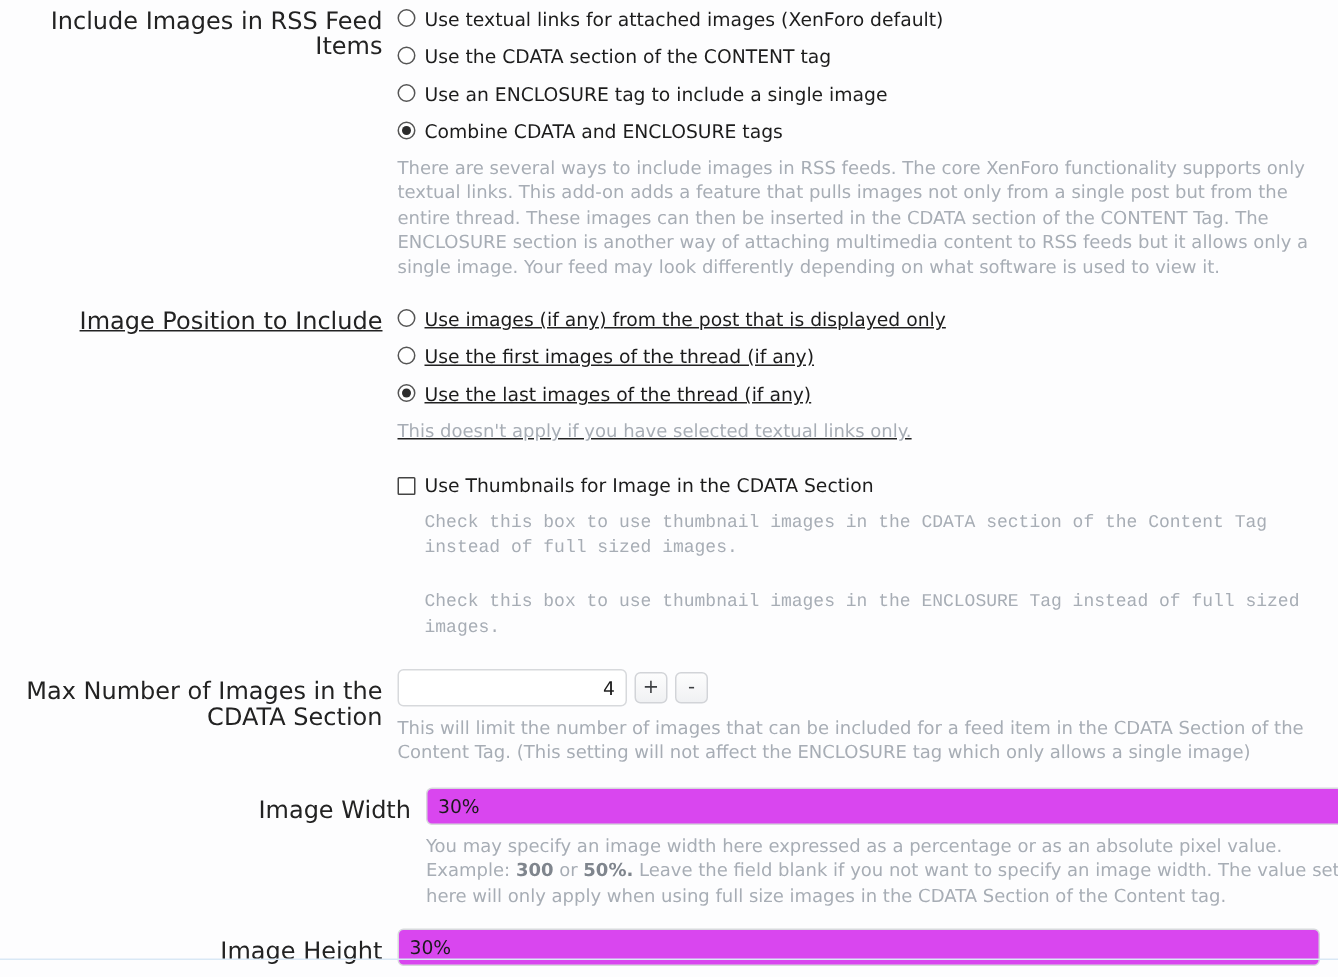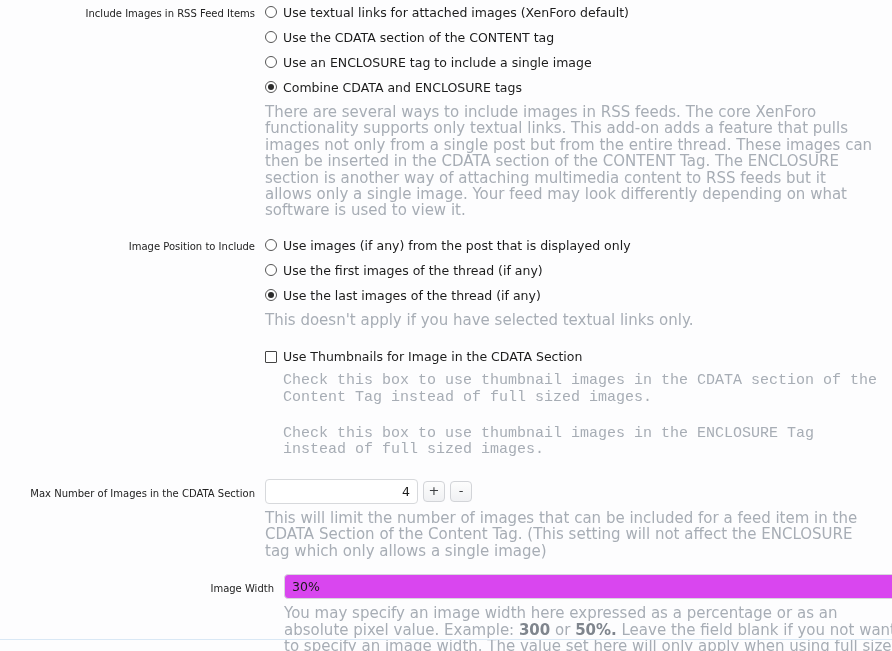--- a/index.html
+++ b/index.html
@@ -25,21 +25,21 @@
   .row {
     display: flex;
     align-items: flex-start;
     width: 892px;
   }
   .label-col {
     width: 265px;
     flex: 0 0 265px;
     text-align: right;
     padding-right: 10px;
-    font-size: 10px;
+    font-size: 16px;
     color: #222;
     line-height: 17px;
   }
   .label-col.pad-top-sm { padding-top: 1px; }
   .label-col.pad-top-input { padding-top: 6px; }
   .ctrl-col {
     flex: 1 1 auto;
     min-width: 0;
   }
 
@@ -81,21 +81,21 @@
     border-radius: 1px;
   }
   .opt-label {
     font-size: 12.5px;
     color: #1c1c1c;
   }
 
   
   .hint {
     color: #a7adb5;
-    font-size: 15px;
+    font-size: 12px;
     line-height: 16.4px;
     max-width: 612px;
   }
   .hint b { color: #7f858d; font-weight: bold; text-align: center; }
   .hint-indent { margin-left: 18px; max-width: 600px; font-family: Liberation Mono, monospace; }
   .hint-top-gap { margin-top: 6px; }
 
   
   .text-input {
     display: block;
@@ -140,21 +140,21 @@
     color: #3d3f42;
     font-family: "DejaVu Sans", sans-serif;
     font-size: 13px;
     line-height: 18px;
     text-align: center;
     cursor: pointer;
     padding: 0;
   }
 
   
-  .block-gap-1 { margin-top: 18px; }
+  .block-gap-1 { margin-top: 18px; text-decoration: underline; }
   .block-gap-2 { margin-top: 14px; }
   .block-gap-3 { margin-top: 20px; }
   .block-gap-4 { margin-top: 15px; margin-left: 19px; }
 
   .bottom-divider {
     position: absolute;
     left: 0;
     top: 639px;
     width: 892px;
     height: 1px;

